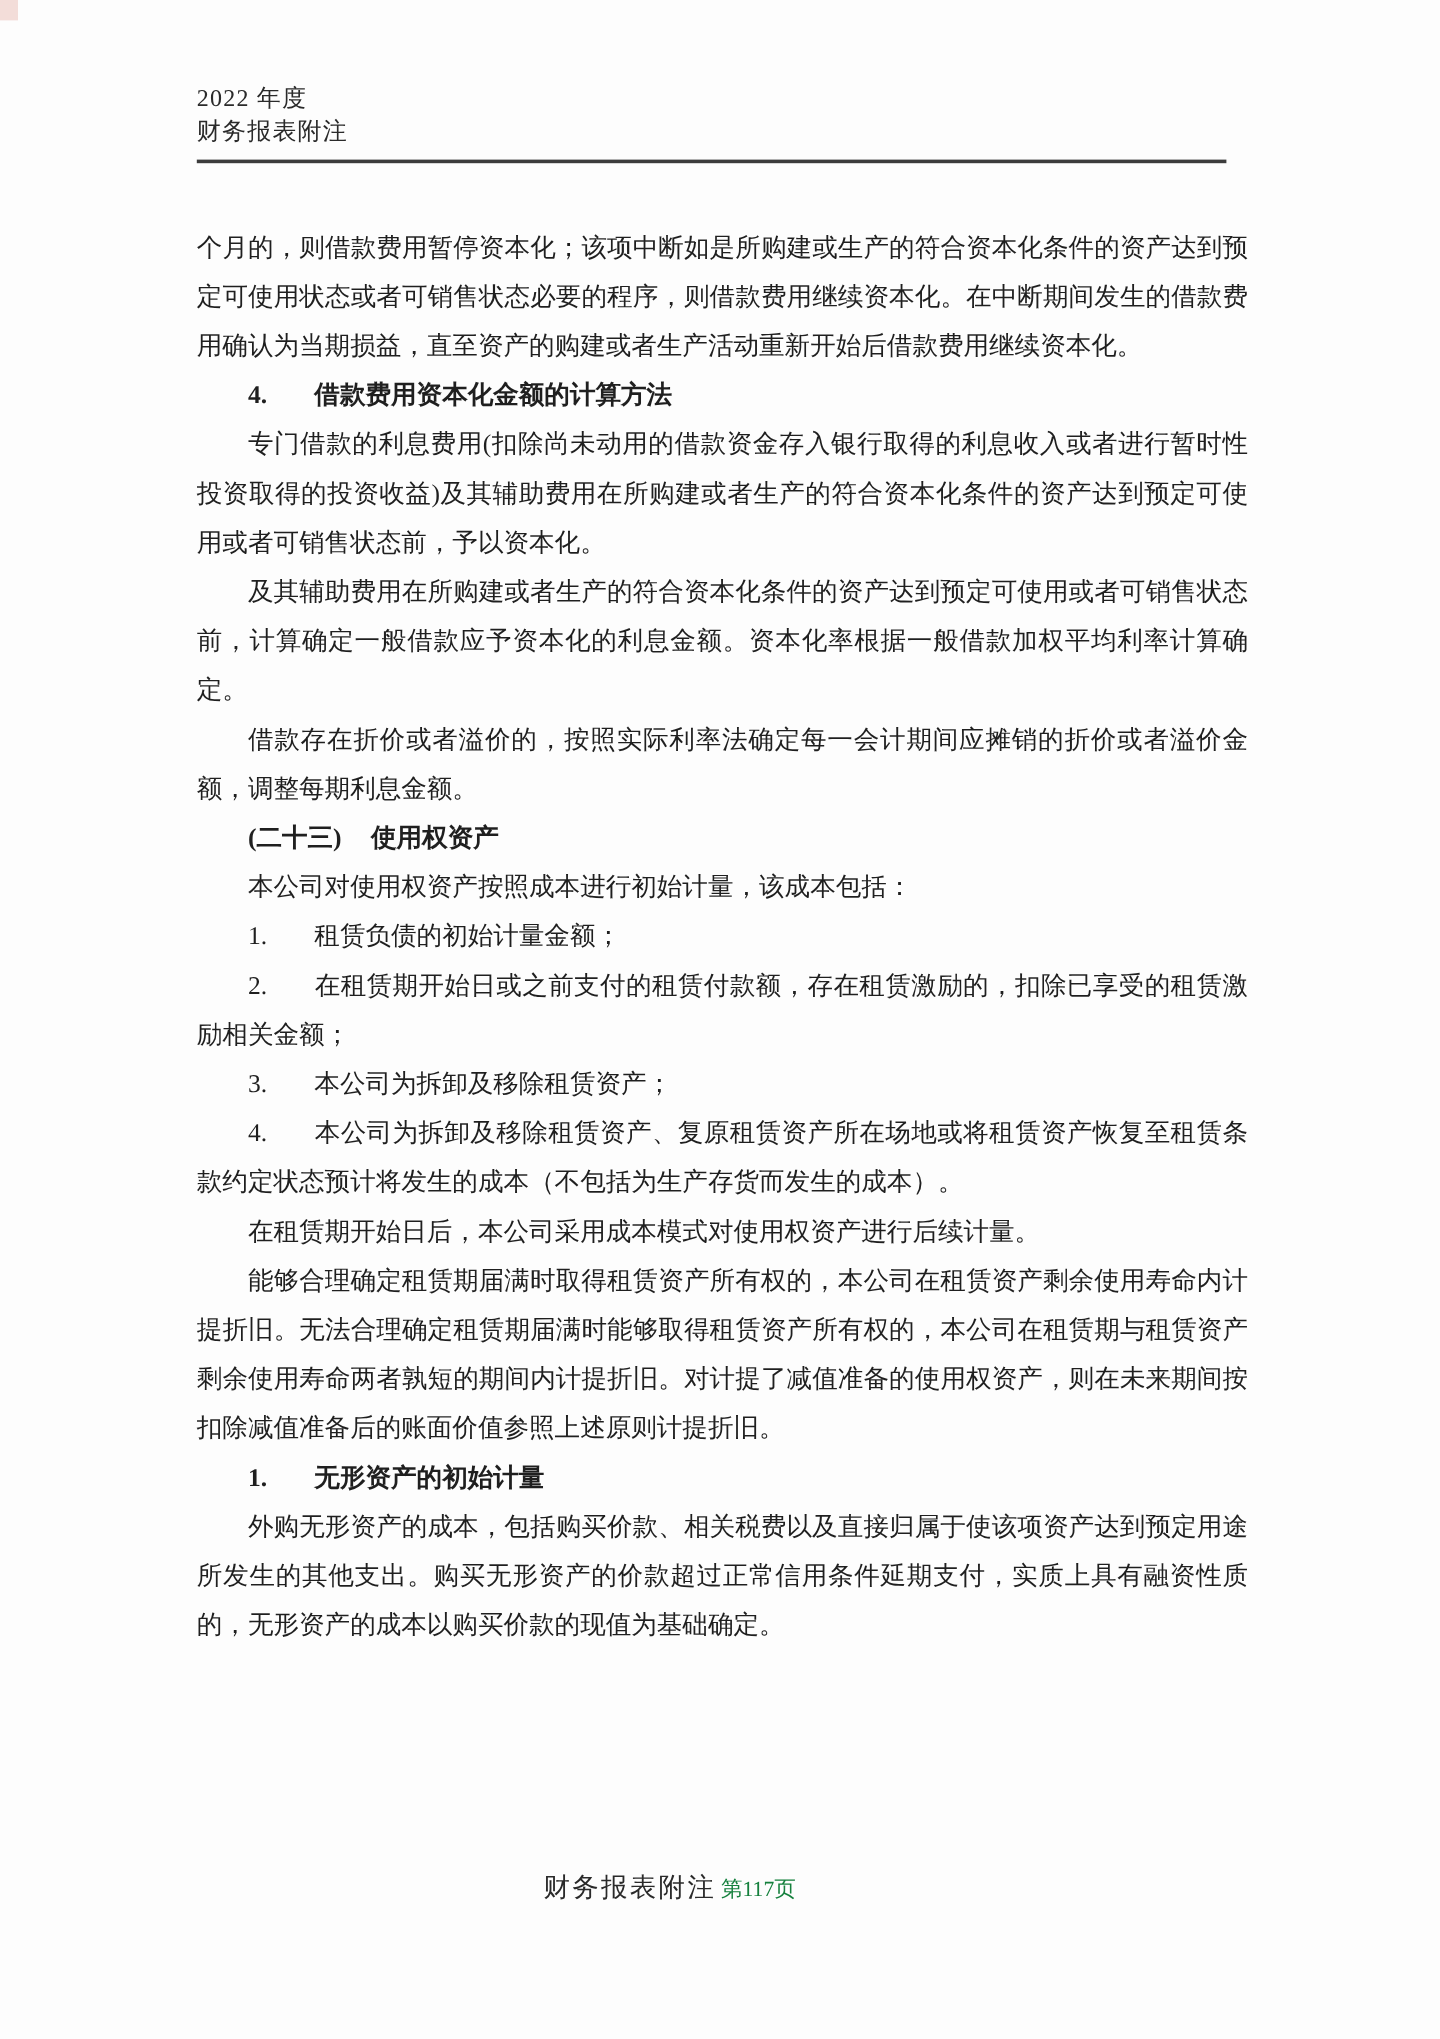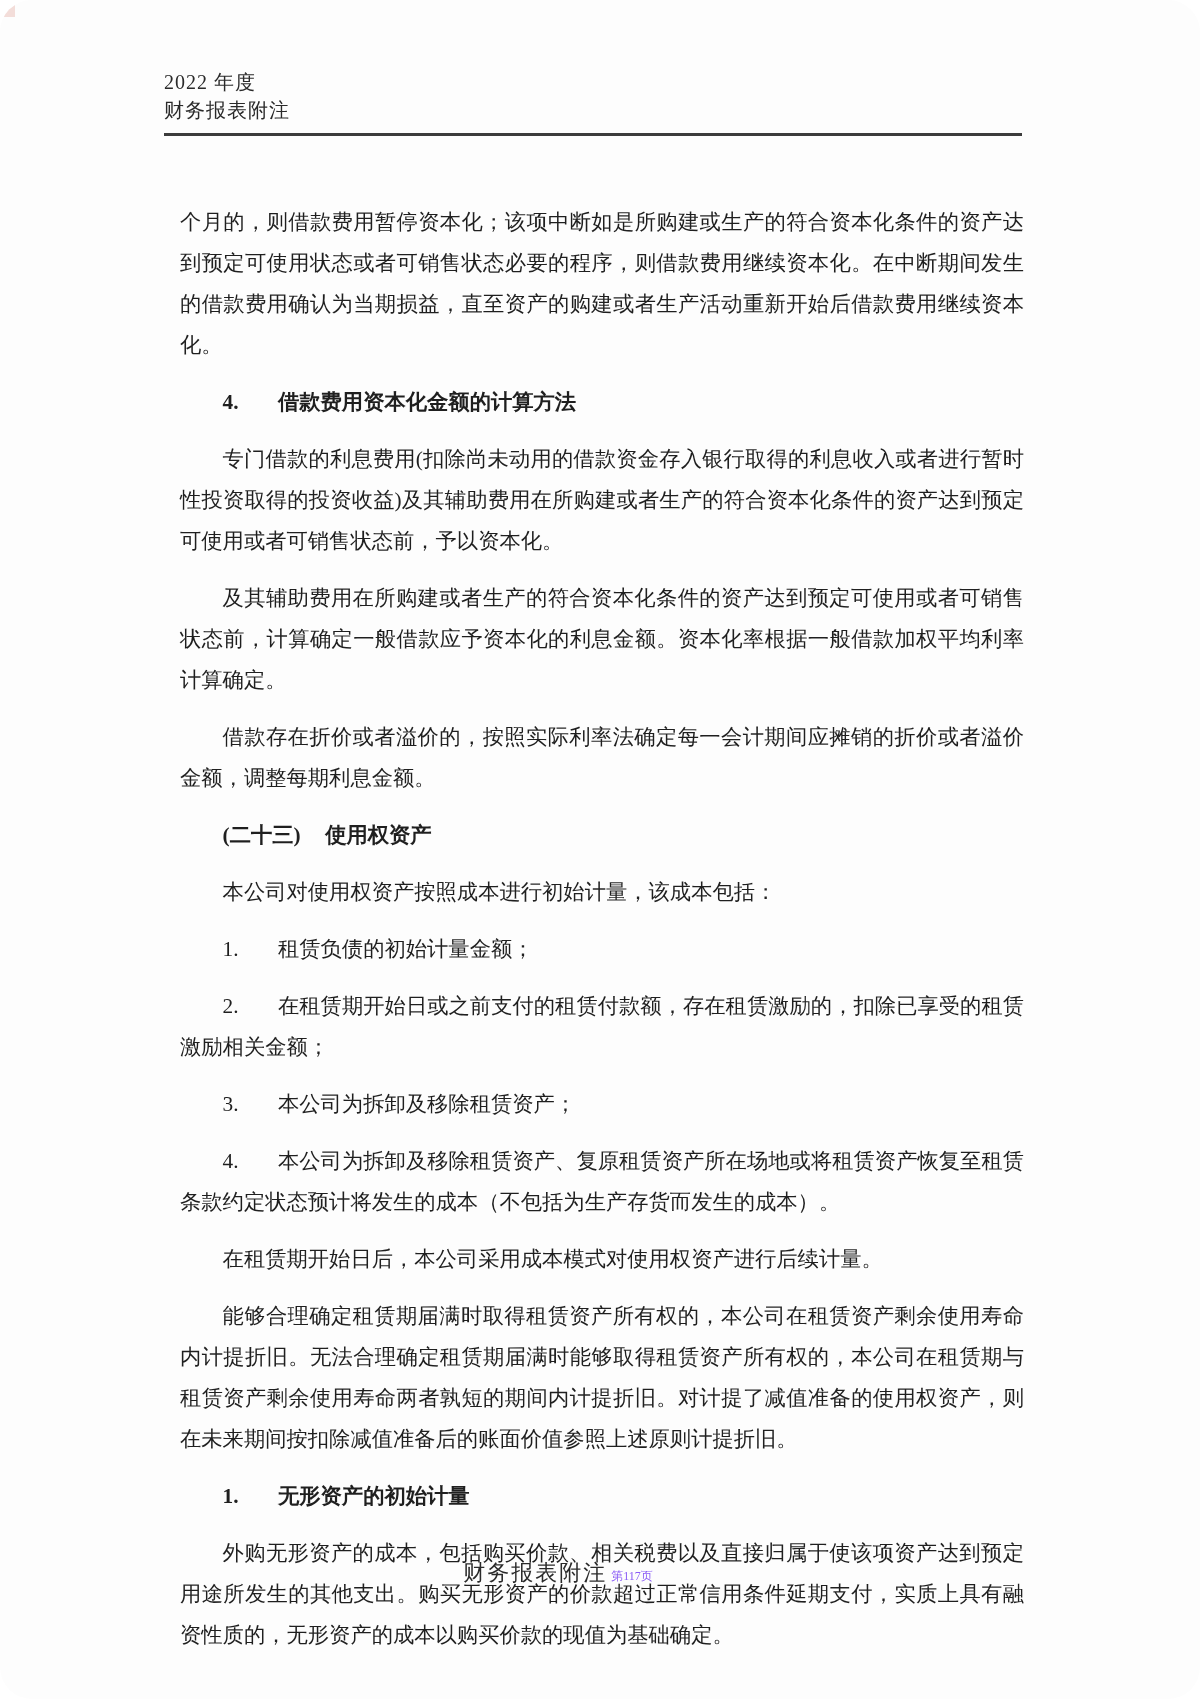--- a/index.html
+++ b/index.html
@@ -3,59 +3,58 @@
 <meta charset="utf-8">
 <style>
   html,body{margin:0;padding:0;background:#ffffff;}
   .page{
     position:relative;
     width:1200px;height:1699px;
     background:#fdfdfd;
     overflow:hidden;
     font-family:"Liberation Serif","DejaVu Serif",serif;
     color:#1f1f1f;
-    border-radius:32px;
   }
   .corner-mark{
     position:absolute;left:0;top:0;width:15px;height:17px;
     background:#f3ddd9;
   }
   .header{
     position:absolute;left:164px;top:68px;
     font-size:20px;line-height:28px;color:#2a2a2a;
     letter-spacing:1px;
   }
   .header-rule{
     position:absolute;left:164px;top:133px;width:858px;
     border-top:3px solid #3c3c3c;height:0;
   }
   .content{
     position:absolute;left:164px;top:186px;width:876px;
     font-size:21.3px;line-height:41px;
     text-align:justify;text-justify:inter-character;
     word-break:break-all;
   }
-  .content p{margin:16px;padding:0;}
+  .content p{margin:0;padding:0;}
   .para{text-indent:2em;}
   .para.no-indent{text-indent:0;}
   .h-num{text-indent:2em;font-weight:bold;margin-top:4px;}
   .h-num .num{display:inline-block;width:2.6em;text-indent:0;}
   .li .num{display:inline-block;width:2.6em;text-indent:0;}
   .sec{
     text-indent:2em;font-weight:bold;
     margin-top:22px;margin-bottom:4px;
   }
   .sec .sec-title{margin-left:1.15em;}
   .footer{
     position:absolute;left:0;right:0;top:1558px;
     text-align:center;
   }
   .footer-inner{position:relative;left:-42px;white-space:nowrap;}
   .footer-title{font-size:22px;color:#2a2a2a;letter-spacing:2px;}
-  .footer-page{font-size:12px;color:#8b5cf6;margin-left:4px;}
+  .footer-page{font-size:18px;color:#15803d;margin-left:4px;}
 </style>
 </head>
 <body>
 
 <div class="page">
 
   <div class="corner-mark"></div>
 
   <div class="header">
     <div>2022 年度</div>

